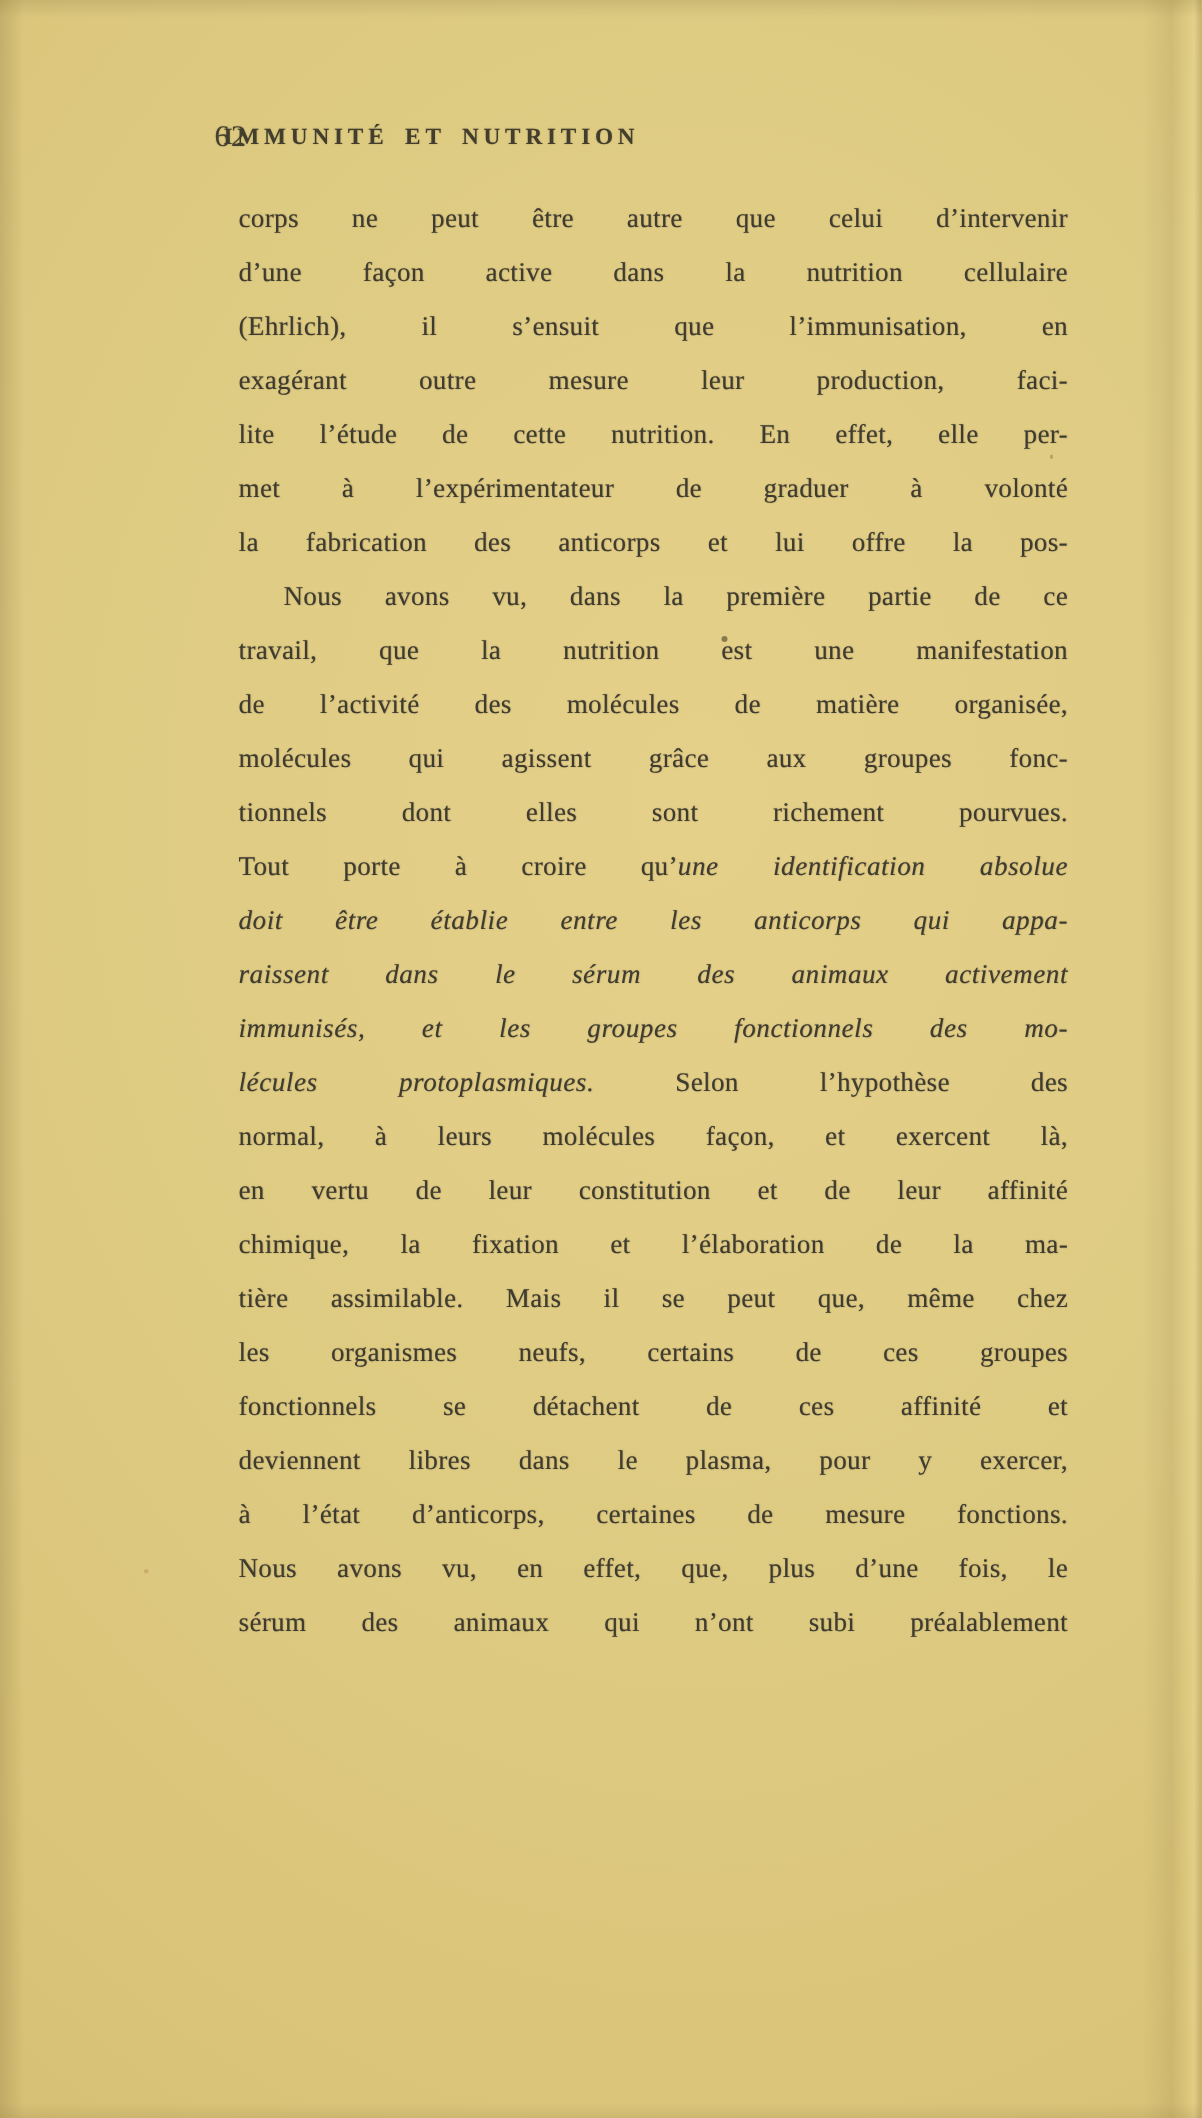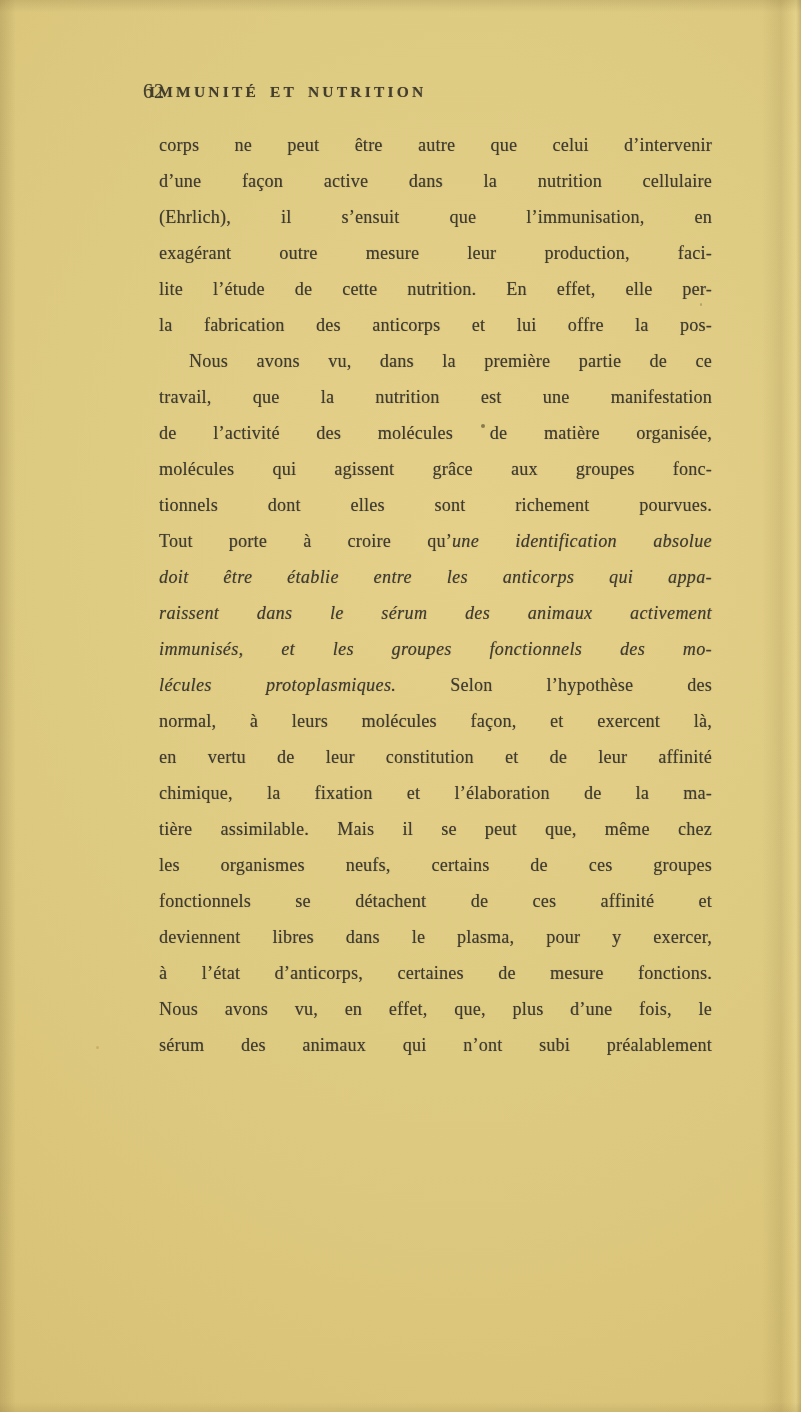--- a/index.html
+++ b/index.html
@@ -90,20 +90,21 @@
     <span class="page-number">62</span>
     <span class="running-head">IMMUNITÉ ET NUTRITION</span>
   </div>
 
   <div class="text-block">
       <div class="line"><span>corps ne peut être autre que celui d’intervenir</span></div>
       <div class="line"><span>d’une façon active dans la nutrition cellulaire</span></div>
       <div class="line"><span>(Ehrlich), il s’ensuit que l’immunisation, en</span></div>
       <div class="line"><span>exagérant outre mesure leur production, faci-</span></div>
       <div class="line"><span>lite l’étude de cette nutrition. En effet, elle per-</span></div>
+      <div class="line"><span>met à l’expérimentateur de graduer à volonté</span></div>
       <div class="line"><span>la fabrication des anticorps et lui offre la pos-</span></div>
       <div class="line indent"><span>Nous avons vu, dans la première partie de ce</span></div>
       <div class="line"><span>travail, que la nutrition est une manifestation</span></div>
       <div class="line"><span>de l’activité des molécules de matière organisée,</span></div>
       <div class="line"><span>molécules qui agissent grâce aux groupes fonc-</span></div>
       <div class="line"><span>tionnels dont elles sont richement pourvues.</span></div>
       <div class="line"><span>Tout porte à croire qu’</span><span class="it">une identification absolue</span></div>
       <div class="line"><span class="it">doit être établie entre les anticorps qui appa-</span></div>
       <div class="line"><span class="it">raissent dans le sérum des animaux activement</span></div>
       <div class="line"><span class="it">immunisés, et les groupes fonctionnels des mo-</span></div>

